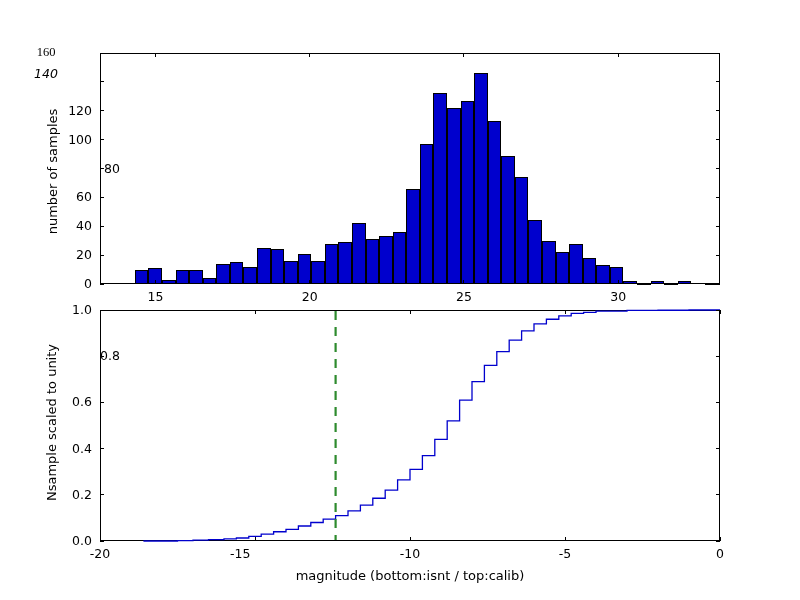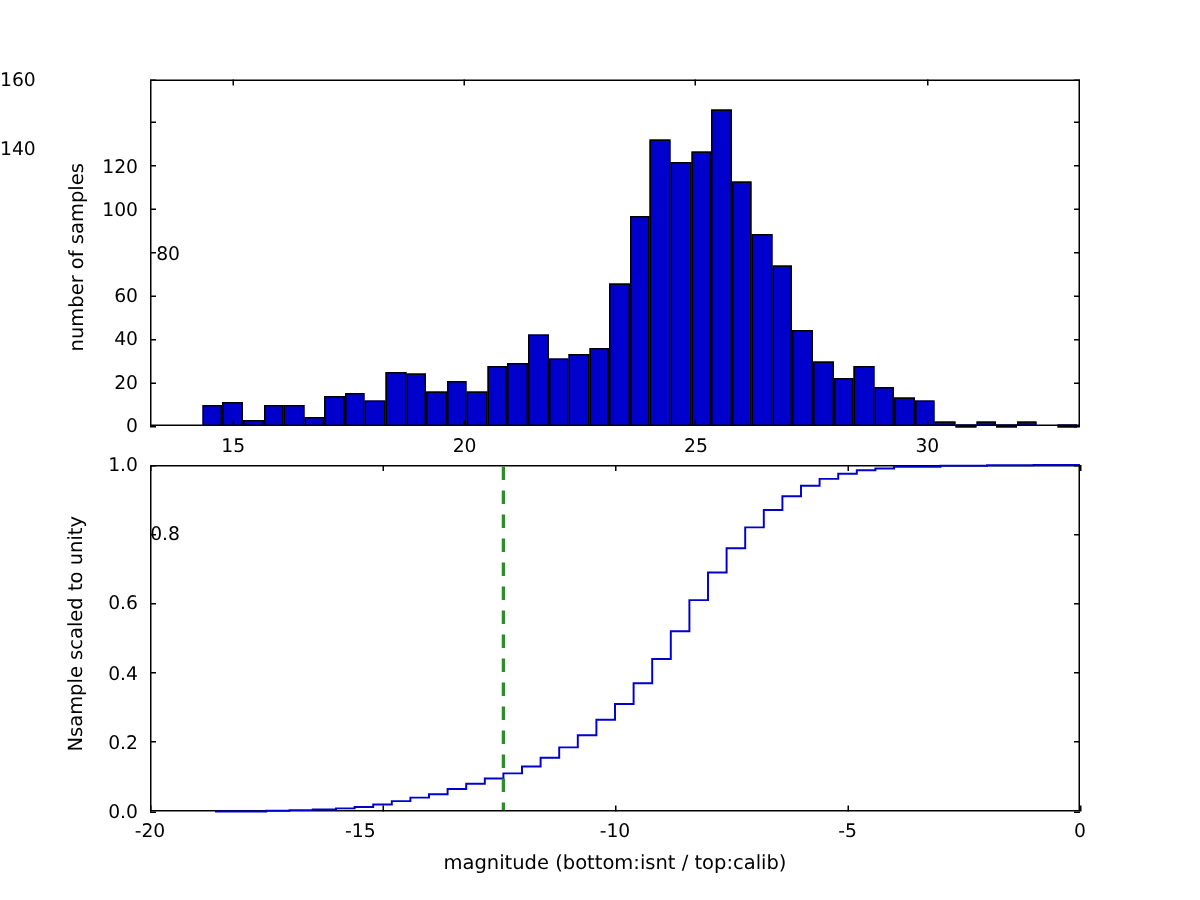--- a/index.html
+++ b/index.html
@@ -84,24 +84,24 @@
     <div class="tickmark" style="left: 716px; top: 168px; width: 4px; height: 1px;"></div>
     <div class="tick-label" style="left: 0px; top: 160.5px; width: 92px; text-align: right; padding-left: 28px;">80</div>
     <div class="tickmark" style="left: 100px; top: 139.125px; width: 4px; height: 1px;"></div>
     <div class="tickmark" style="left: 716px; top: 139.125px; width: 4px; height: 1px;"></div>
     <div class="tick-label" style="left: 0px; top: 131.625px; width: 92px; text-align: right;">100</div>
     <div class="tickmark" style="left: 100px; top: 110.25px; width: 4px; height: 1px;"></div>
     <div class="tickmark" style="left: 716px; top: 110.25px; width: 4px; height: 1px;"></div>
     <div class="tick-label" style="left: 0px; top: 102.75px; width: 92px; text-align: right;">120</div>
     <div class="tickmark" style="left: 100px; top: 81.375px; width: 4px; height: 1px;"></div>
     <div class="tickmark" style="left: 716px; top: 81.375px; width: 4px; height: 1px;"></div>
-    <div class="tick-label" style="left: 0px; top: 91px; width: 92px; text-align: left;">140</div>
+    <div class="tick-label" style="left: 0px; top: 66px; width: 92px; text-align: center; font-style: italic;">140</div>
     <div class="tickmark" style="left: 100px; top: 52.5px; width: 4px; height: 1px;"></div>
     <div class="tickmark" style="left: 716px; top: 52.5px; width: 4px; height: 1px;"></div>
-    <div class="tick-label" style="left: 0px; top: 45px; width: 92px; text-align: left;">160</div>
+    <div class="tick-label" style="left: 0px; top: 45px; width: 92px; text-align: center; font-family: Liberation Serif, serif;">160</div>
     <div class="tickmark" style="left: 155.022px; top: 280px; width: 1px; height: 4px;"></div>
     <div class="tickmark" style="left: 155.022px; top: 53px; width: 1px; height: 4px;"></div>
     <div class="tick-label" style="left: 135.522px; top: 289px; width: 40px; text-align: center;">15</div>
     <div class="tickmark" style="left: 309.251px; top: 280px; width: 1px; height: 4px;"></div>
     <div class="tickmark" style="left: 309.251px; top: 53px; width: 1px; height: 4px;"></div>
     <div class="tick-label" style="left: 289.751px; top: 289px; width: 40px; text-align: center;">20</div>
     <div class="tickmark" style="left: 463.48px; top: 280px; width: 1px; height: 4px;"></div>
     <div class="tickmark" style="left: 463.48px; top: 53px; width: 1px; height: 4px;"></div>
     <div class="tick-label" style="left: 443.98px; top: 289px; width: 40px; text-align: center;">25</div>
     <div class="tickmark" style="left: 617.709px; top: 280px; width: 1px; height: 4px;"></div>

